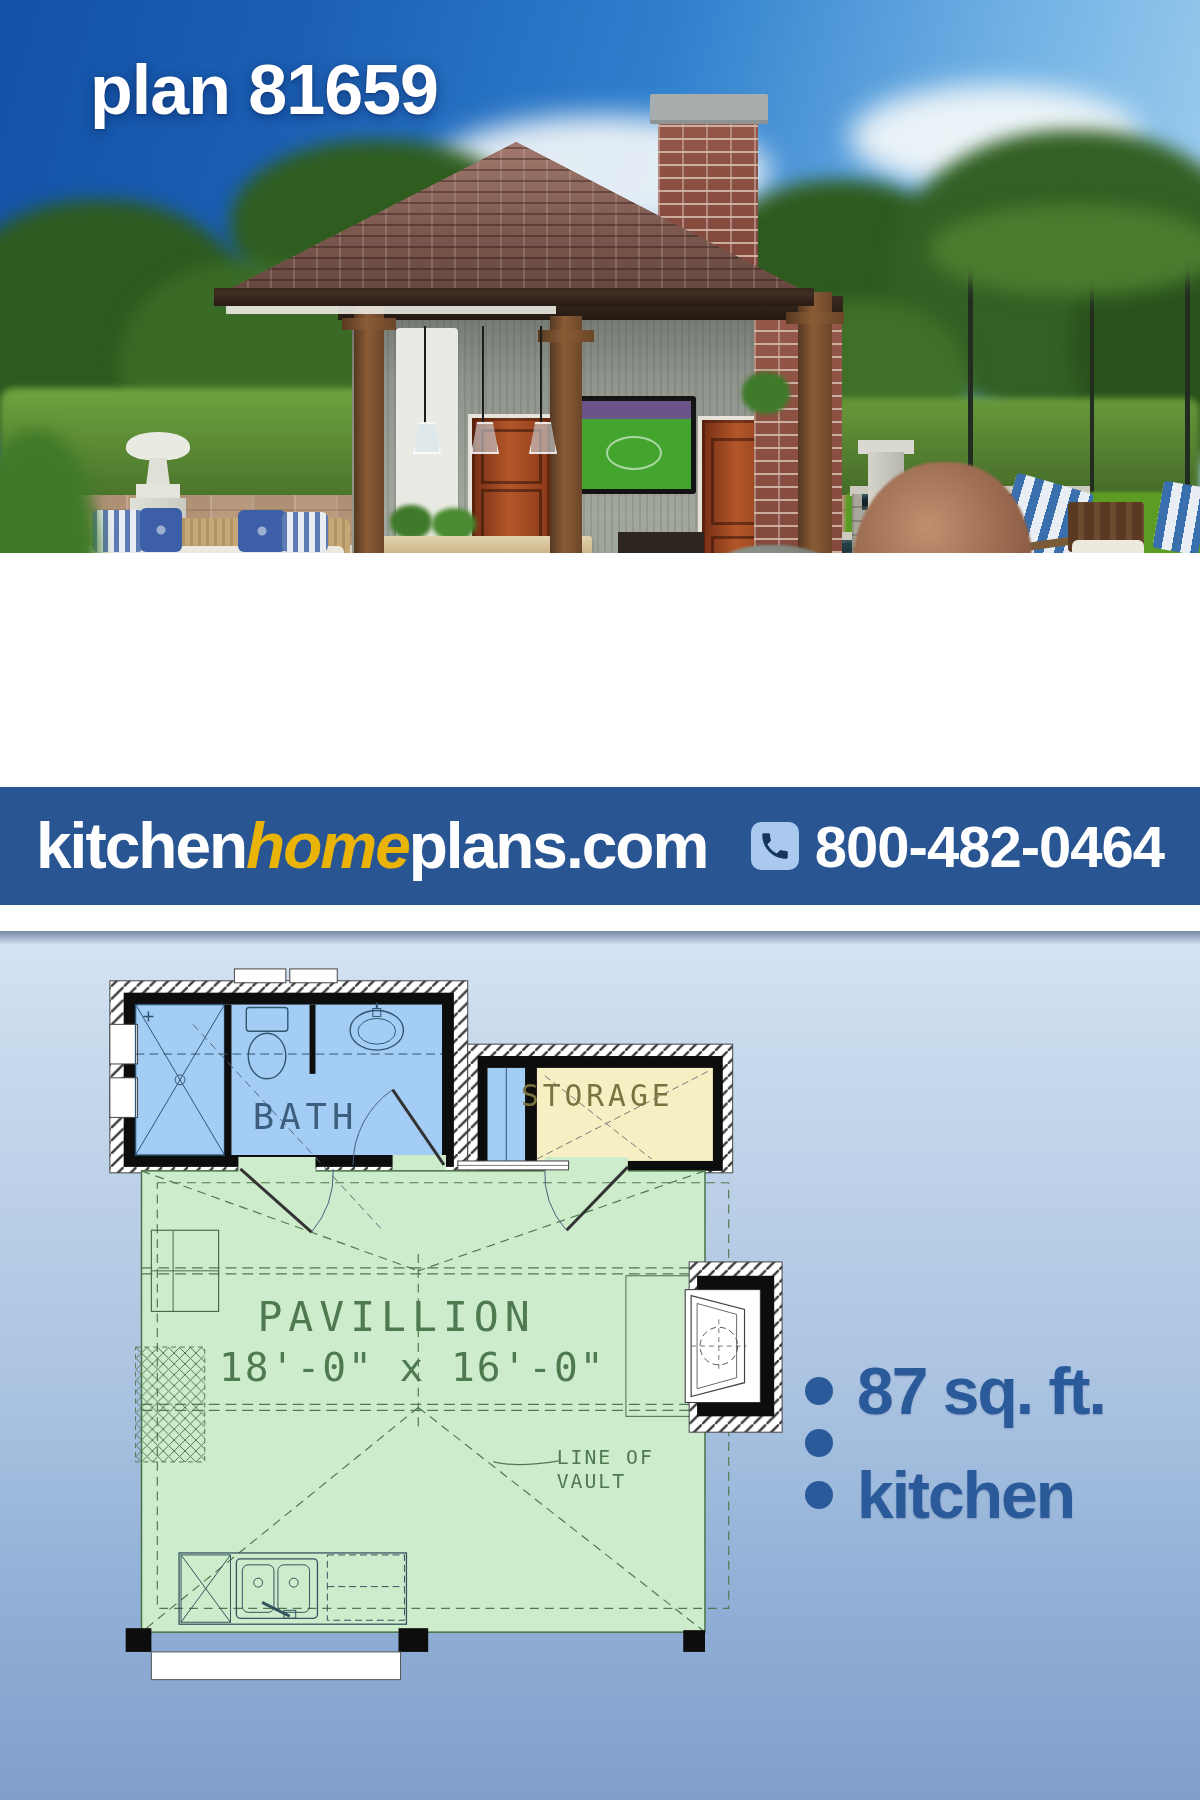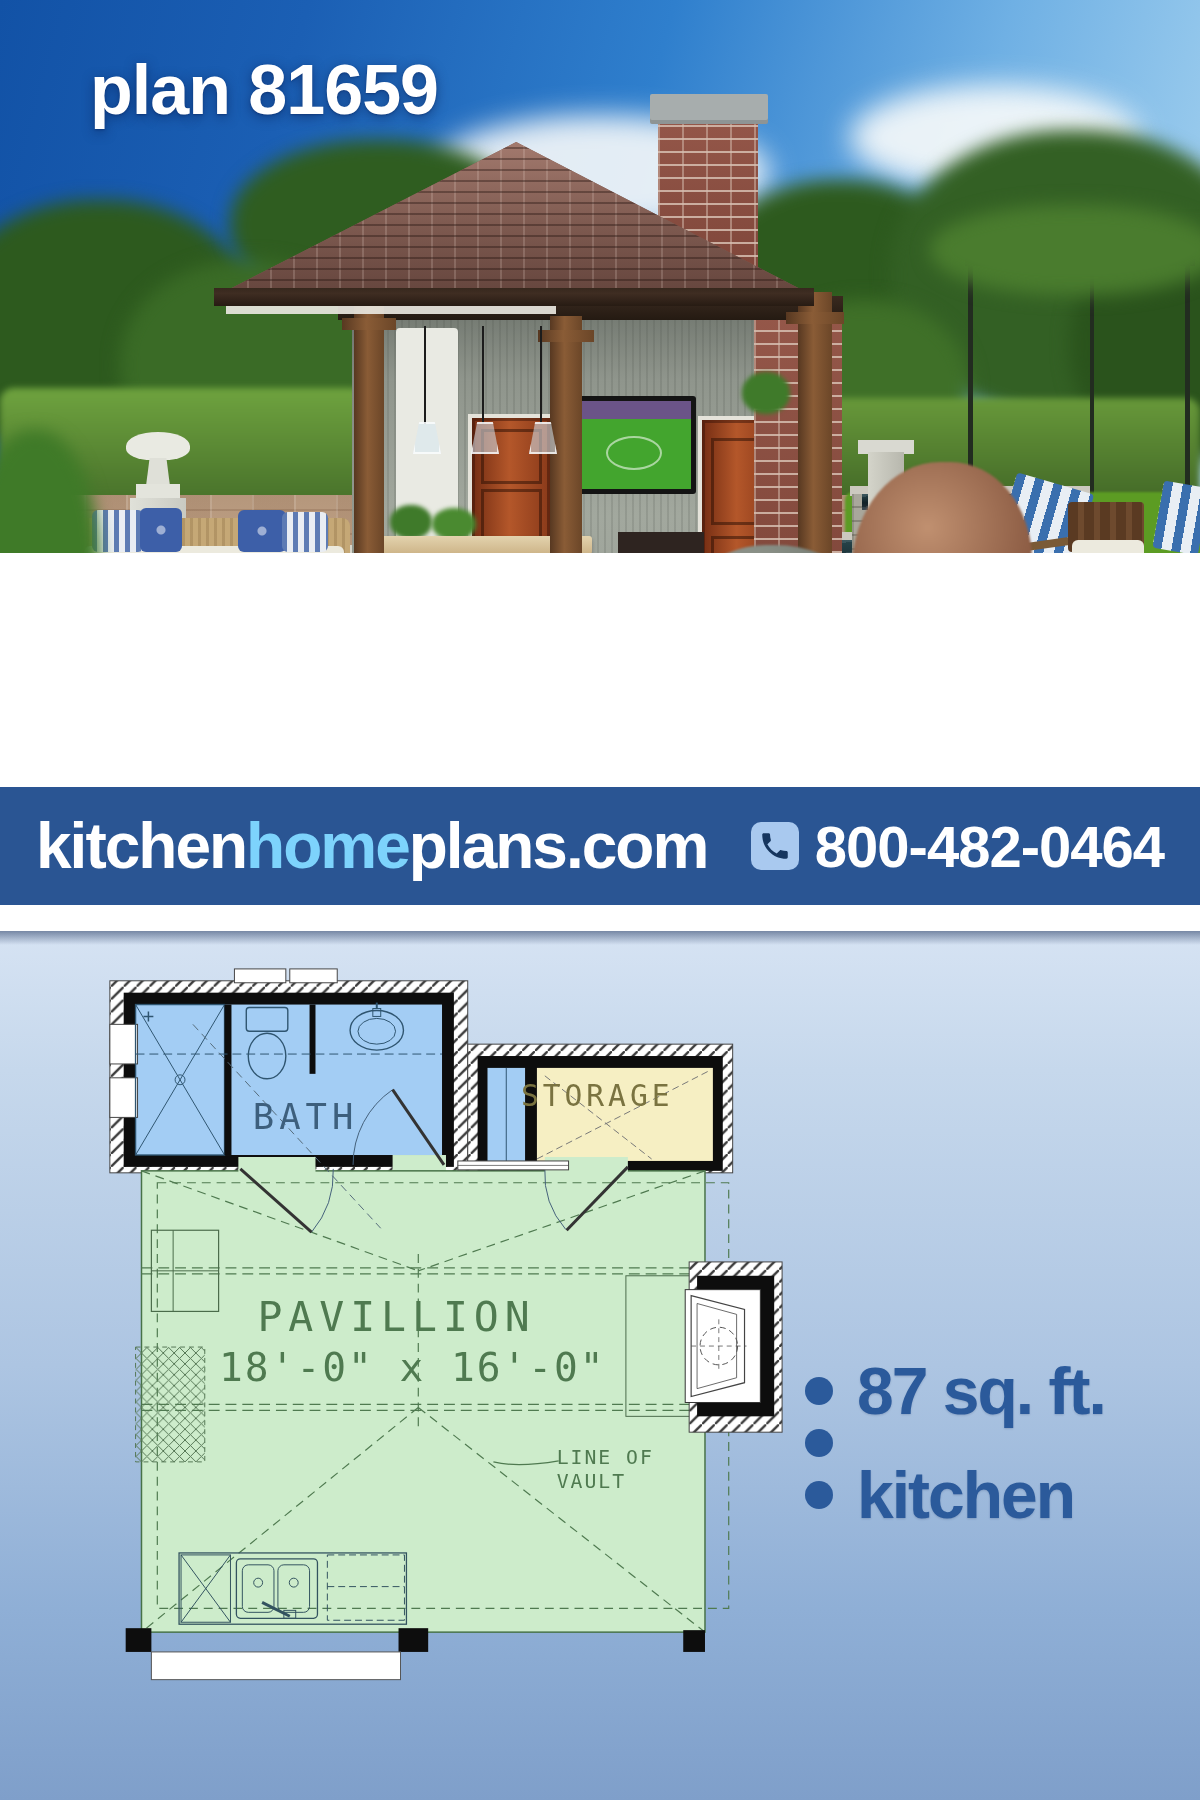--- a/index.html
+++ b/index.html
@@ -63,21 +63,21 @@
   .pillow-blue{background:#3d5fa8;background-image:radial-gradient(circle at 50% 50%,rgba(255,255,255,.5) 0 4px,transparent 5px);border-radius:6px;}
   .deckchair{background:repeating-linear-gradient(90deg,#3a6fae 0 9px,#e8eef4 9px 19px);border-radius:4px;}
   .photo-title{left:90px;top:50px;font-size:70px;font-weight:bold;color:#ffffff;letter-spacing:-1px;
      text-shadow:0 3px 12px rgba(8,28,80,.5),0 1px 2px rgba(8,28,80,.4);}
 
   
   .gap1{position:absolute;left:0;top:775px;width:1200px;height:12px;background:#fff;}
   .banner{position:absolute;left:0;top:787px;width:1200px;height:118px;background:#2a5593;
      display:flex;align-items:center;justify-content:space-between;padding:0 36px;box-sizing:border-box;}
   .brand{font-size:64px;font-weight:bold;color:#fff;letter-spacing:-2px;}
-  .brand .home{color:#7dd3fc;}
+  .brand .home{color:#eab308;font-style:italic;}
   .phone-wrap{display:flex;align-items:center;gap:16px;}
   .phone-badge{width:48px;height:48px;border-radius:10px;background:#a9c9ef;display:flex;align-items:center;justify-content:center;}
   .phone-number{font-size:58px;font-weight:bold;color:#fff;letter-spacing:-1px;}
   .gap2{position:absolute;left:0;top:905px;width:1200px;height:26px;background:#fff;}
 
   
   .details{position:absolute;left:0;top:931px;width:1200px;height:869px;
      background:linear-gradient(180deg,#d6e3f3 0%,#c6d8ec 16%,#adc5e2 50%,#8fafd6 78%,#7f9fca 100%);}
   .details::before{content:"";position:absolute;left:0;top:0;width:100%;height:14px;
      background:linear-gradient(180deg,rgba(40,60,100,.55),rgba(40,60,100,0));}

